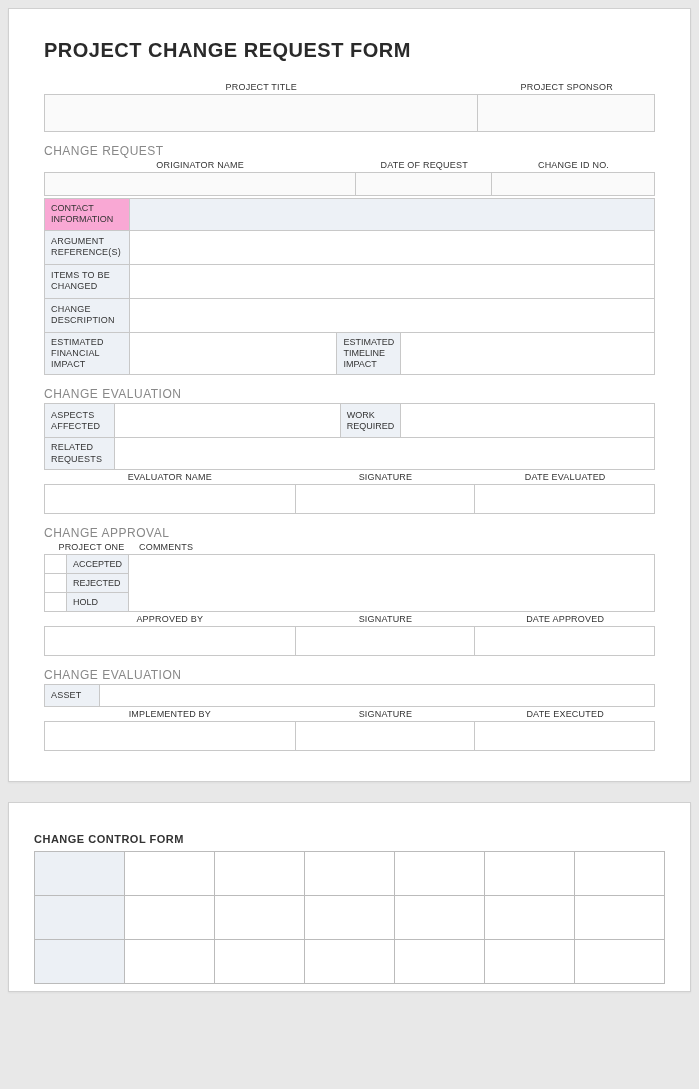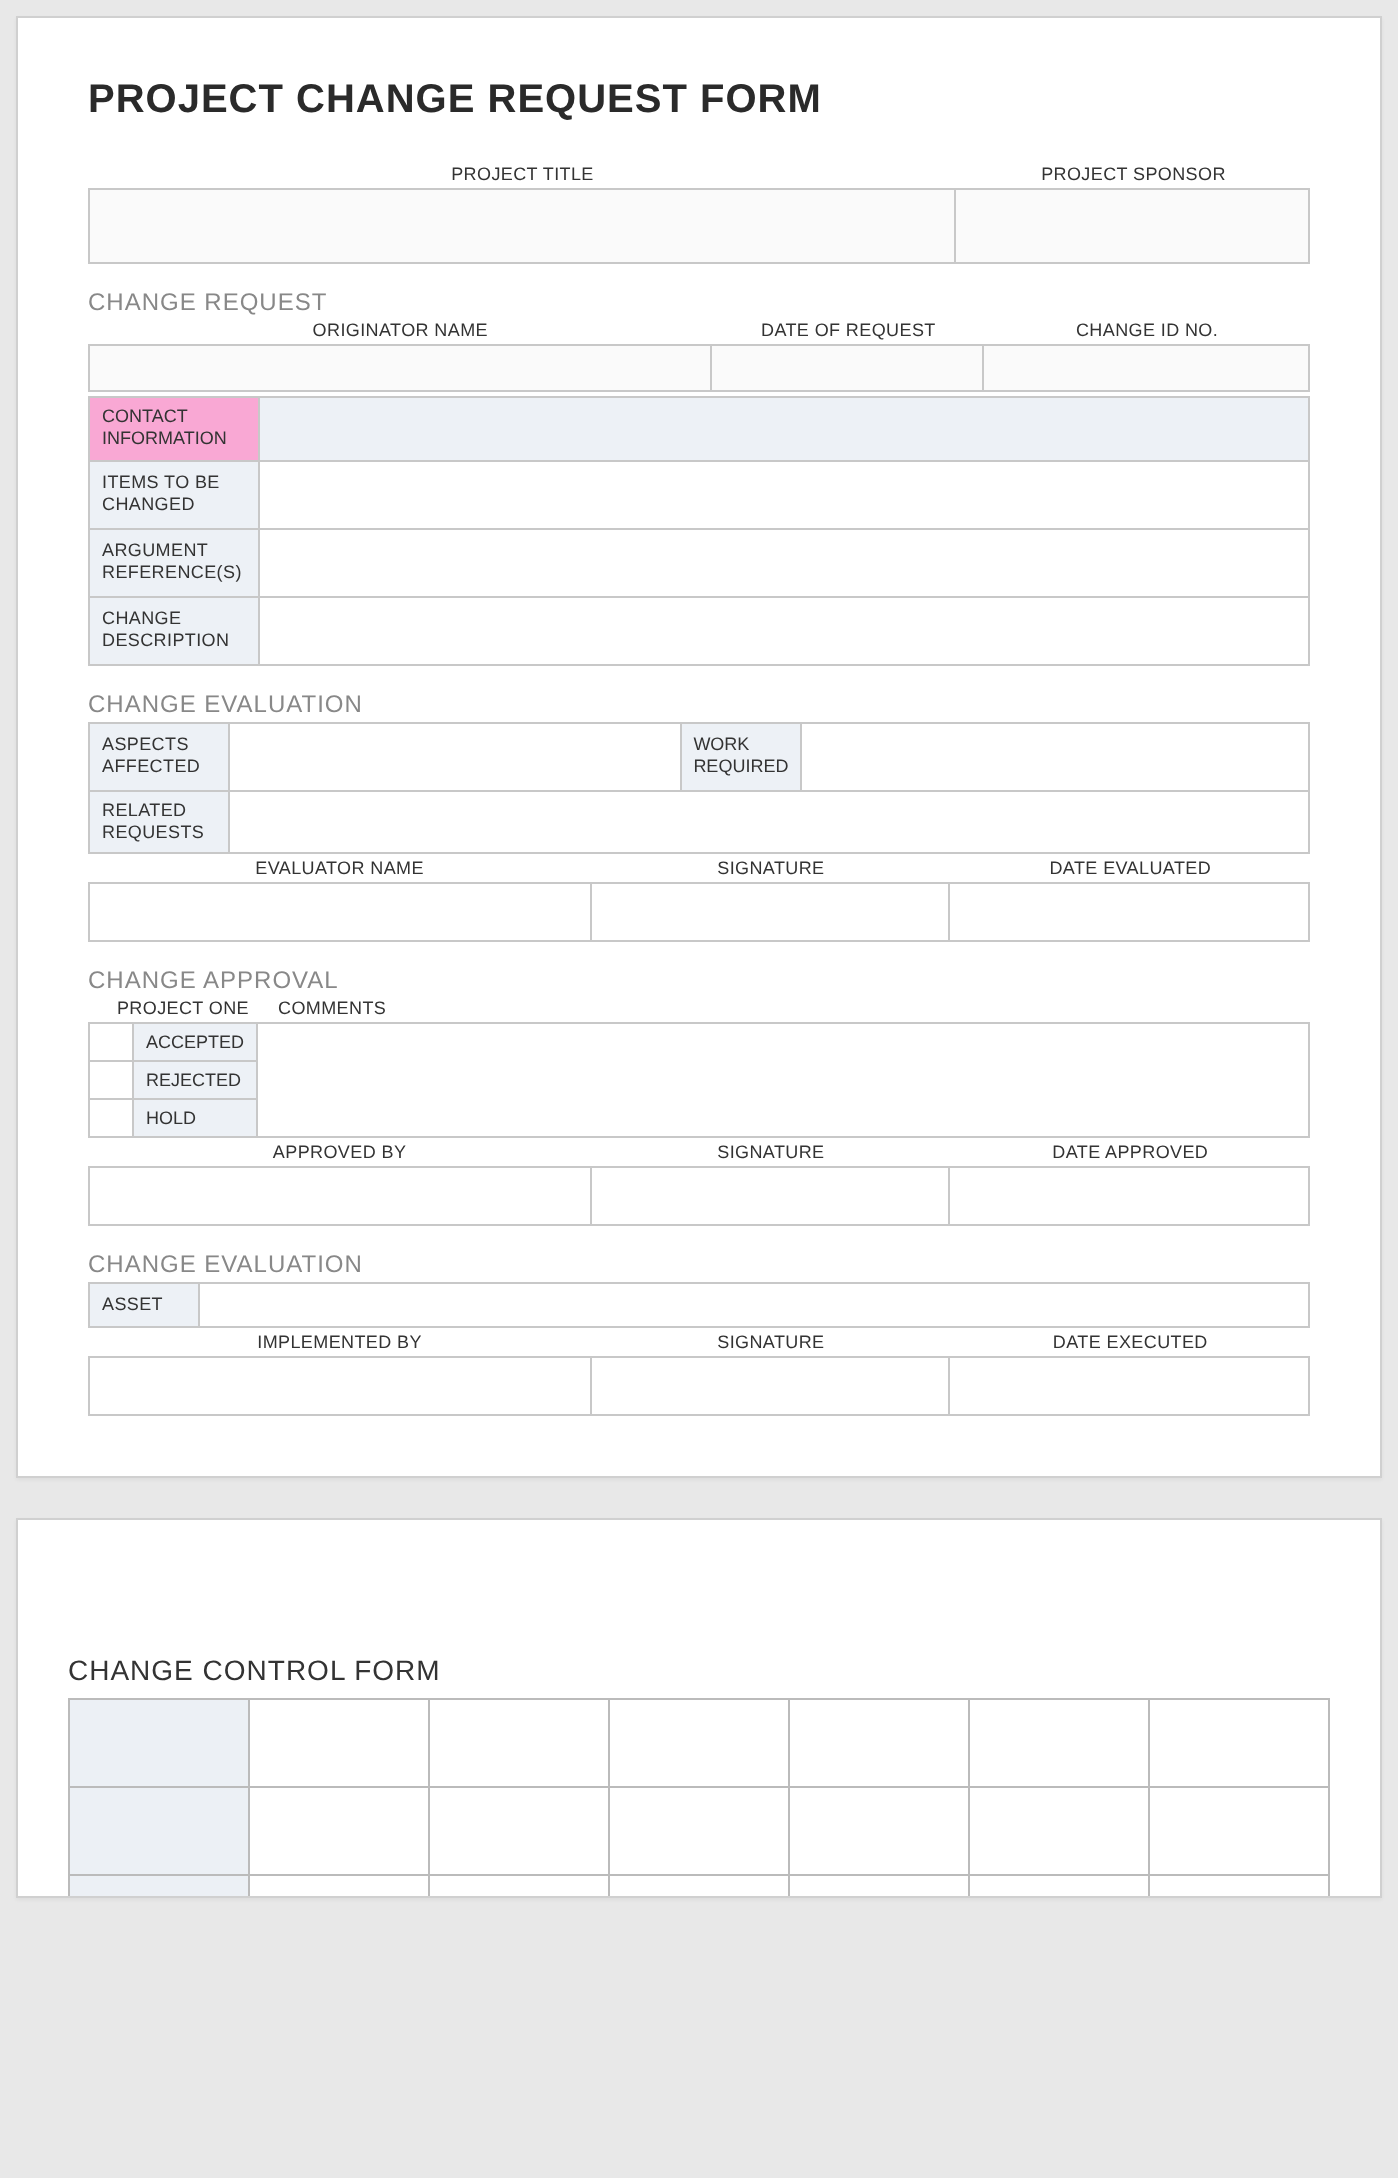--- a/index.html
+++ b/index.html
@@ -83,25 +83,24 @@
     background: #f9a8d4;
     width: 85px;
     font-size: 8.5px;
     line-height: 1.25;
     padding: 4px 6px;
   }
   .select-row td { height: 18px; }
   .select-check { width: 22px; background:#fff; }
   .select-label { background:#edf1f6; width:62px; font-size:8.5px; }
   .ccf-title {
-    font-size: 14px;
-    font-weight: normal;
+    font-size: 11px;
+    font-weight: bold;
     letter-spacing: 0.5px;
     margin-bottom: 6px;
-    margin-top: 37px;
   }
   .ccf-header th {
     background: #cfd8e3;
     font-size: 7.5px;
     font-weight: bold;
     padding: 5px 4px;
     border: 1px solid #bbb;
     text-align: left;
   }
   .ccf-row td {
@@ -152,30 +151,36 @@
   </div>
 
   <div class="thin-gap"></div>
   <table class="table">
     <tbody>
         <tr>
       <td class="contact-label">CONTACT INFORMATION</td>
       <td class="val-cell" colspan="3" style="background:#edf1f6;height:26px;"></td>
     </tr>
     <tr>
+      <td class="label-cell">ARGUMENT REFERENCE(S)</td>
+      <td class="val-cell" colspan="3"></td>
+    </tr>
+    <tr>
       <td class="label-cell">ITEMS TO BE CHANGED</td>
       <td class="val-cell" colspan="3"></td>
     </tr>
     <tr>
-      <td class="label-cell">ARGUMENT REFERENCE(S)</td>
-      <td class="val-cell" colspan="3"></td>
-    </tr>
-    <tr>
       <td class="label-cell">CHANGE DESCRIPTION</td>
       <td class="val-cell" colspan="3"></td>
+    </tr>
+    <tr>
+      <td class="label-cell">ESTIMATED FINANCIAL IMPACT</td>
+      <td class="val-cell" style="width:34%"></td>
+      <td class="label-cell-narrow">ESTIMATED TIMELINE IMPACT</td>
+      <td class="val-cell"></td>
     </tr>
   </tbody>
     </table>
 
   <div class="section-title">CHANGE EVALUATION</div>
   <table class="table">
     <tbody>
         <tr>
       <td class="label-cell" style="width:70px">ASPECTS AFFECTED</td>
       <td class="val-cell" style="width:37%"></td>

